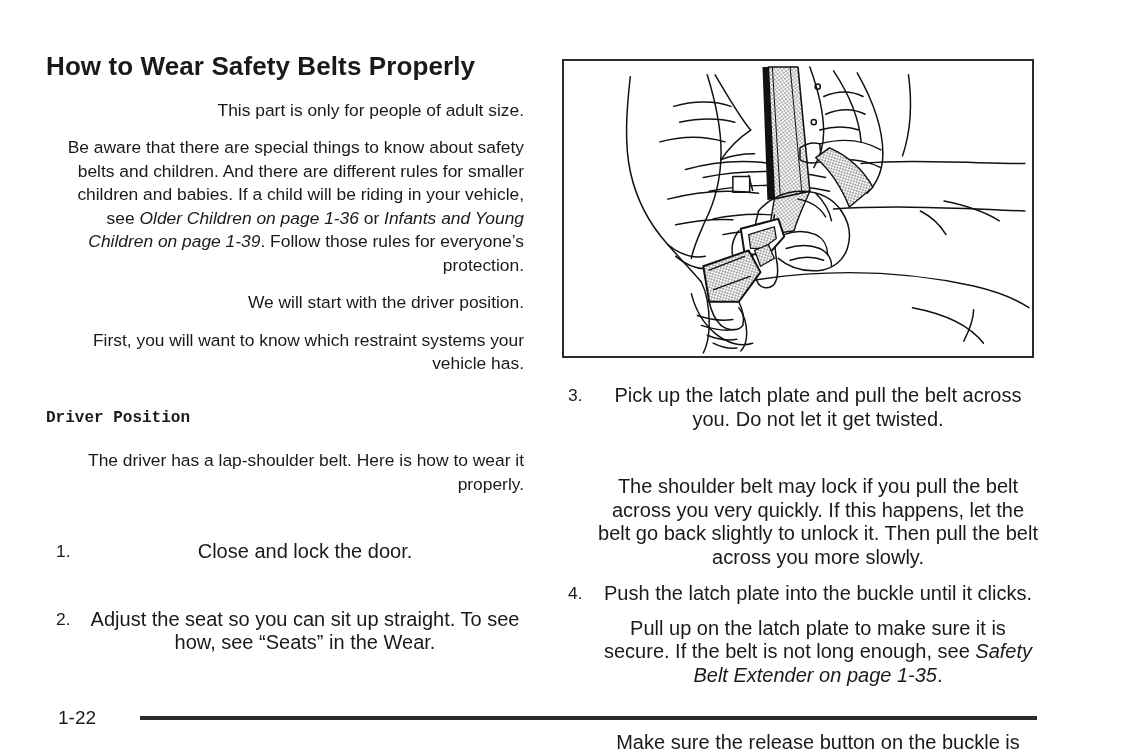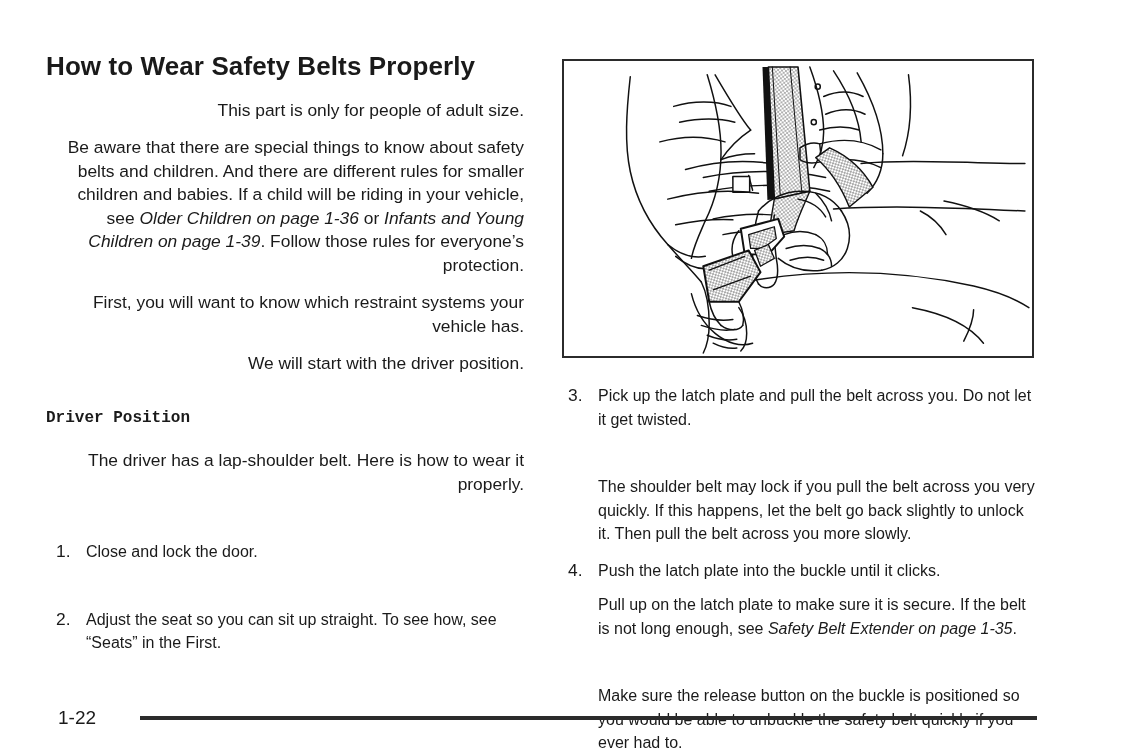--- a/index.html
+++ b/index.html
@@ -84,22 +84,23 @@
     position: absolute;
     left: 10px;
     top: 0;
     width: 26px;
     text-align: left;
     font-size: 17.4px;
     line-height: 23.5px;
   }
   ol.steps > li p {
     margin: 0 0 11px 0;
-    font-size: 16px;
+    font-size: 20px;
     line-height: 23.5px;
+    text-align: center;
   }
   ol.steps > li p:last-child { margin-bottom: 0; margin-top: 44px; }
 
   
   .col-right ol.steps > li { padding-left: 38px; margin-bottom: 13px; }
   .col-right ol.steps > li .num { left: 8px; }
 
   
   .figure-frame {
     position: absolute;
@@ -143,37 +144,37 @@
 <div class="page">
 
   <div class="col-left">
 
     <h1 class="doc-h1">How to Wear Safety Belts Properly</h1>
 
     <p class="body">This part is only for people of adult size.</p>
 
     <p class="body"><span>Be aware that there are special things to know about safety belts and children. And there are different rules for smaller children and babies. If a child will be riding in your vehicle, see </span><em class="ref">Older Children on page 1-36</em><span> or </span><em class="ref">Infants and Young Children on page 1-39</em><span>. Follow those rules for everyone’s protection.</span></p>
 
+    <p class="body">We will start with the driver position.</p>
+
     <p class="body">First, you will want to know which restraint systems your vehicle has.</p>
-
-    <p class="body">We will start with the driver position.</p>
 
     <h2 class="doc-h2">Driver Position</h2>
 
 
     <p class="body">The driver has a lap-shoulder belt. Here is how to wear it properly.</p>
 
     <ol class="steps">
       <li>
         <span class="num">1.</span>
         <p>Close and lock the door.</p>
       </li>
       <li>
         <span class="num">2.</span>
-        <p>Adjust the seat so you can sit up straight. To see how, see “Seats” in the First.</p>
+        <p>Adjust the seat so you can sit up straight. To see how, see “Seats” in the Wear.</p>
       </li>
     </ol>
 
   </div>
 
   <div class="figure-frame">
     <svg viewBox="0 0 472 299" xmlns="http://www.w3.org/2000/svg">
       <defs>
         <pattern id="webbing" width="4" height="4" patternUnits="userSpaceOnUse" patternTransform="rotate(8)">
           <rect width="4" height="4" fill="#ffffff"></rect>

